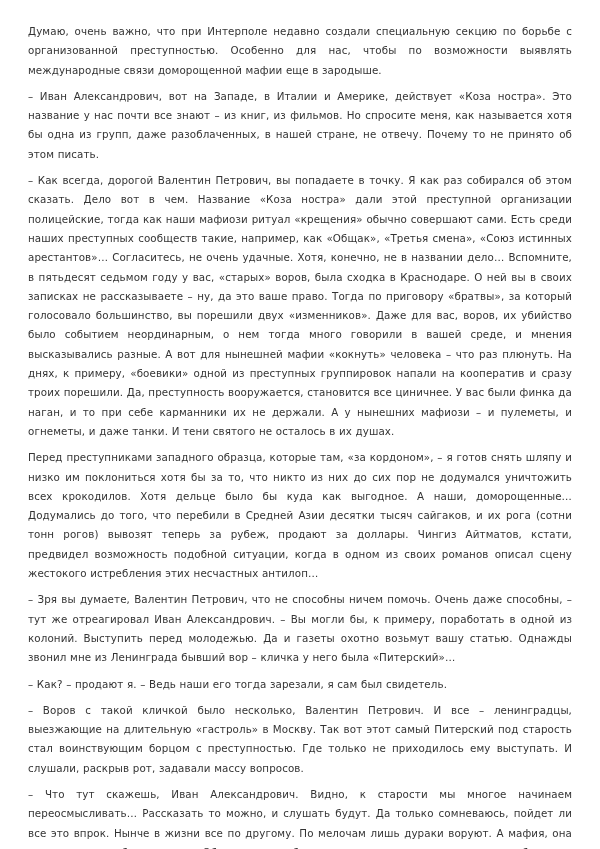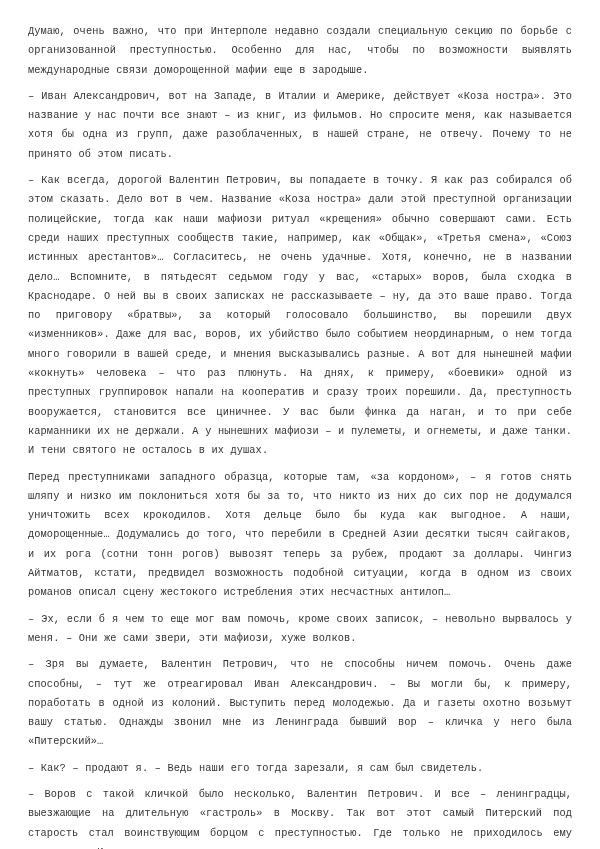--- a/index.html
+++ b/index.html
@@ -14,21 +14,20 @@
     color: #333333;
     overflow: hidden;
   }
   #page {
     position: absolute;
     left: 0;
     top: 0;
     width: 489px;
     height: 849px;
     background: #ffffff;
-    font-family: Liberation Mono, monospace;
   }
   #text-column {
     position: absolute;
     left: 28px;
     top: 22px;
     width: 544px;
   }
   p.para {
     margin: 0 0 7px 0;
     padding: 0;
@@ -48,20 +47,19 @@
 </style>
 </head>
 <body>
 
 <div id="page">
   <div id="text-column">
     <p class="para">Думаю, очень важно, что при Интерполе недавно создали специальную секцию по борьбе с организованной преступностью. Особенно для нас, чтобы по возможности выявлять международные связи доморощенной мафии еще в зародыше.</p>
     <p class="para">– Иван Александрович, вот на Западе, в Италии и Америке, действует «Коза ностра». Это название у нас почти все знают – из книг, из фильмов. Но спросите меня, как называется хотя бы одна из групп, даже разоблаченных, в нашей стране, не отвечу. Почему то не принято об этом писать.</p>
     <p class="para">– Как всегда, дорогой Валентин Петрович, вы попадаете в точку. Я как раз собирался об этом сказать. Дело вот в чем. Название «Коза ностра» дали этой преступной организации полицейские, тогда как наши мафиози ритуал «крещения» обычно совершают сами. Есть среди наших преступных сообществ такие, например, как «Общак», «Третья смена», «Союз истинных арестантов»… Согласитесь, не очень удачные. Хотя, конечно, не в названии дело… Вспомните, в пятьдесят седьмом году у вас, «старых» воров, была сходка в Краснодаре. О ней вы в своих записках не рассказываете – ну, да это ваше право. Тогда по приговору «братвы», за который голосовало большинство, вы порешили двух «изменников». Даже для вас, воров, их убийство было событием неординарным, о нем тогда много говорили в вашей среде, и мнения высказывались разные. А вот для нынешней мафии «кокнуть» человека – что раз плюнуть. На днях, к примеру, «боевики» одной из преступных группировок напали на кооператив и сразу троих порешили. Да, преступность вооружается, становится все циничнее. У вас были финка да наган, и то при себе карманники их не держали. А у нынешних мафиози – и пулеметы, и огнеметы, и даже танки. И тени святого не осталось в их душах.</p>
     <p class="para">Перед преступниками западного образца, которые там, «за кордоном», – я готов снять шляпу и низко им поклониться хотя бы за то, что никто из них до сих пор не додумался уничтожить всех крокодилов. Хотя дельце было бы куда как выгодное. А наши, доморощенные… Додумались до того, что перебили в Средней Азии десятки тысяч сайгаков, и их рога (сотни тонн рогов) вывозят теперь за рубеж, продают за доллары. Чингиз Айтматов, кстати, предвидел возможность подобной ситуации, когда в одном из своих романов описал сцену жестокого истребления этих несчастных антилоп…</p>
-    <p class="para">– Эх, если б я чем то еще мог вам помочь, кроме своих записок, – невольно вырвалось у меня. – Они же сами звери, эти мафиози, хуже волков.</p>
     <p class="para">– Зря вы думаете, Валентин Петрович, что не способны ничем помочь. Очень даже способны, – тут же отреагировал Иван Александрович. – Вы могли бы, к примеру, поработать в одной из колоний. Выступить перед молодежью. Да и газеты охотно возьмут вашу статью. Однажды звонил мне из Ленинграда бывший вор – кличка у него была «Питерский»…</p>
     <p class="para">– Как? – продают я. – Ведь наши его тогда зарезали, я сам был свидетель.</p>
     <p class="para">– Воров с такой кличкой было несколько, Валентин Петрович. И все – ленинградцы, выезжающие на длительную «гастроль» в Москву. Так вот этот самый Питерский под старость стал воинствующим борцом с преступностью. Где только не приходилось ему выступать. И слушали, раскрыв рот, задавали массу вопросов.</p>
     <p class="para">– Что тут скажешь, Иван Александрович. Видно, к старости мы многое начинаем переосмысливать… Рассказать то можно, и слушать будут. Да только сомневаюсь, пойдет ли все это впрок. Нынче в жизни все по другому. По мелочам лишь дураки воруют. А мафия, она другими масштабами мыслит. Обогатиться любыми путями, пусть даже этот капитал будет на крови замешан.</p>
 
   </div>
 </div>
 
 </body></html>

